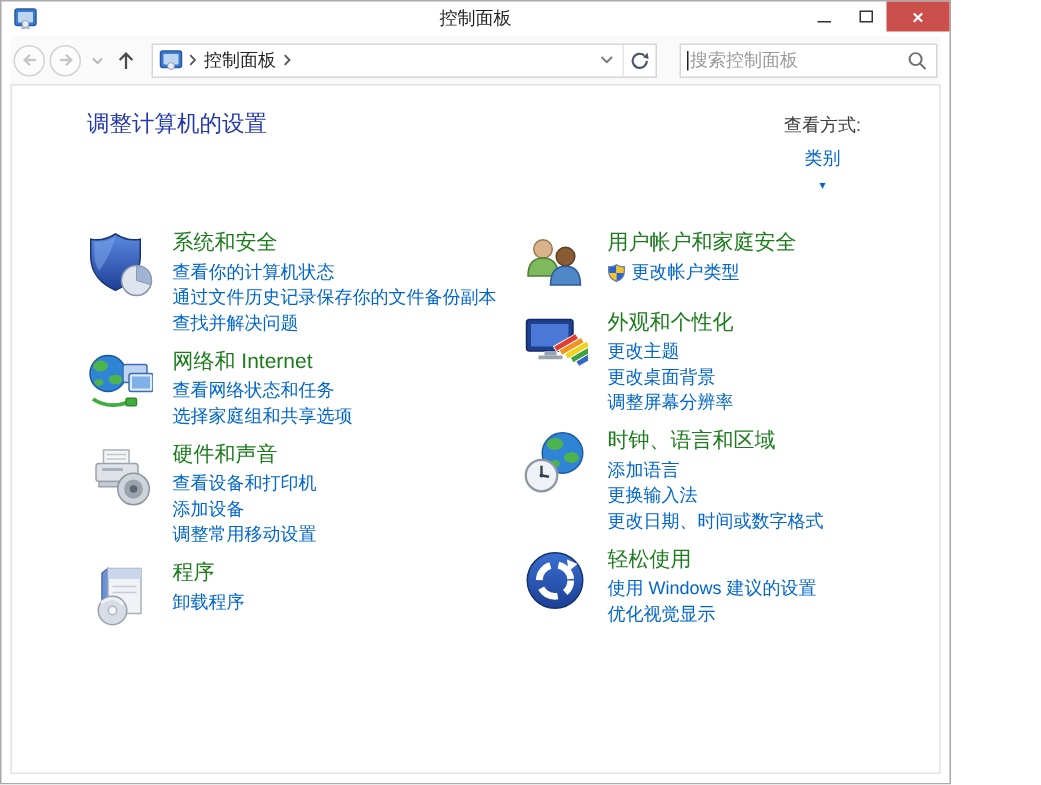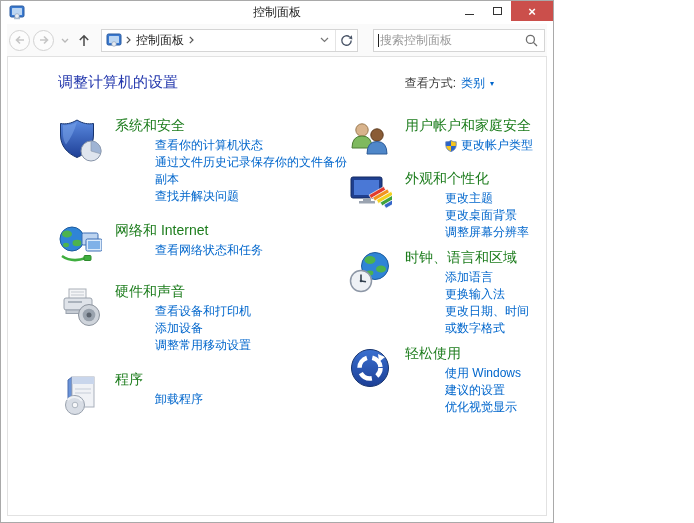--- a/index.html
+++ b/index.html
@@ -1,20 +1,20 @@
 <!DOCTYPE html>
 <html><head>
 <meta charset="utf-8">
 <style>
   * { box-sizing: border-box; margin: 0; padding: 0; }
   html,body { background:#fff; }
   body { font-family: "Liberation Sans", sans-serif; width:694px; height:523px; }
 
   .window{
-    width:554px; height:523px; background:#fff;
+    width:634px; height:523px; background:#fff;
     border:1px solid #a9a9a9;
     display:flex; flex-direction:column;
     padding:0 6px 6px 6px;
   }
 
   
   .titlebar{ height:23px; position:relative; display:flex; align-items:center; flex:0 0 auto; }
   .titlebar .app-icon{ position:absolute; left:2px; top:3px; width:16px; height:16px; }
   .titlebar .title{ width:100%; text-align:center; font-size:12px; color:#1e1e1e; }
   .caption-buttons{ position:absolute; right:-6px; top:0; display:flex; height:20px; }
@@ -35,34 +35,34 @@
   .searchbox{ width:172px; height:23px; border:1px solid #d5d5d5; background:#fff; display:flex; align-items:center; margin-left:13px; padding-left:4px; position:relative; }
   .searchbox .caret{ width:1px; height:13px; background:#222; margin-right:1px; }
   .searchbox input{ border:none; outline:none; flex:1; font-size:12px; font-family:"Liberation Sans",sans-serif; color:#333; background:transparent; min-width:0; }
   .searchbox input::placeholder{ color:#9a9a9a; opacity:1; }
   .searchbox .mag{ margin:0 6px 0 2px; }
 
   
   .content{ flex:1; background:#fff; border:1px solid #e2e2e2; overflow:hidden; }
   .page-header{ display:flex; justify-content:space-between; align-items:baseline; padding:16px 52px 0 50px; }
   .page-title{ font-size:15px; color:#2438ad;text-align:center; }
-  .view-by{ font-size:12px; display:flex; align-items:center; gap:5px; }
+  .view-by{ font-size:12px; display:flex; align-items:center; gap:5px;flex-direction:column; }
   .view-by .label{ color:#3c3c3c; }
   .view-by .value{ color:#0066cc; }
   .view-by .tri{ color:#0066cc; font-size:8px; }
 
   .cat-grid{ display:flex; padding:24px 10px 0 50px; }
   .col{ display:flex; flex-direction:column;justify-content:space-between; }
   .col.left{ width:290px; flex:0 0 auto; }
   .col.right{ flex:1; }
   .group{ display:flex; margin-bottom:7px; }
   .cat-icon{ width:44px; height:44px; flex:0 0 auto; margin-top:2px; }
   .cat-body{ margin-left:13px; }
   .cat-title{ display:block; font-size:14px; line-height:19px; color:#1c7c1c; margin-bottom:2px; cursor:pointer; }
-  .cat-link{ display:flex; align-items:center; font-size:12px; line-height:17px; color:#0066cc; cursor:pointer;margin-left:40px; }
+  .cat-link{ display:flex; align-items:center; font-size:12px; line-height:17px; color:#0066cc; cursor:pointer; }
   .cat-link .uac{ margin-right:4px; display:inline-flex; }
 
   svg{ display:block; }
 </style>
 </head>
 <body>
 
 <div class="window">
 
   <div class="titlebar">
@@ -195,20 +195,21 @@
               <rect x="24" y="10" width="16" height="12" rx="1.5" fill="#bdd4f0" stroke="#3a6cb4"></rect>
               <rect x="28" y="16" width="16" height="12" rx="1.5" fill="#dcebfb" stroke="#3a6cb4"></rect>
               <rect x="30" y="18" width="12" height="8" fill="#7fb1e8"></rect>
               <path d="M4 33 Q14 40 28 35" stroke="#3fae3f" stroke-width="2.6" fill="none"></path>
               <rect x="26" y="32.5" width="7" height="5" rx="1" fill="#3fae3f" stroke="#2c8a2c"></rect>
             </svg>
           </div>
           <div class="cat-body">
             <span class="cat-title">网络和 Internet</span>
             <span class="cat-link">查看网络状态和任务</span>
+            <span class="cat-link">选择家庭组和共享选项</span>
           </div>
         </div>
 
         <div class="group">
           <div class="cat-icon">
             <svg viewBox="0 0 44 44" width="44" height="44">
               <rect x="11" y="5" width="17" height="10" fill="#f4f5f7" stroke="#a9afb8"></rect>
               <line x1="13" y1="8" x2="26" y2="8" stroke="#c3c8cf"></line>
               <line x1="13" y1="11" x2="26" y2="11" stroke="#c3c8cf"></line>
               <rect x="6" y="14" width="28" height="12" rx="2" fill="#dfe3e9" stroke="#9aa2ad"></rect>

